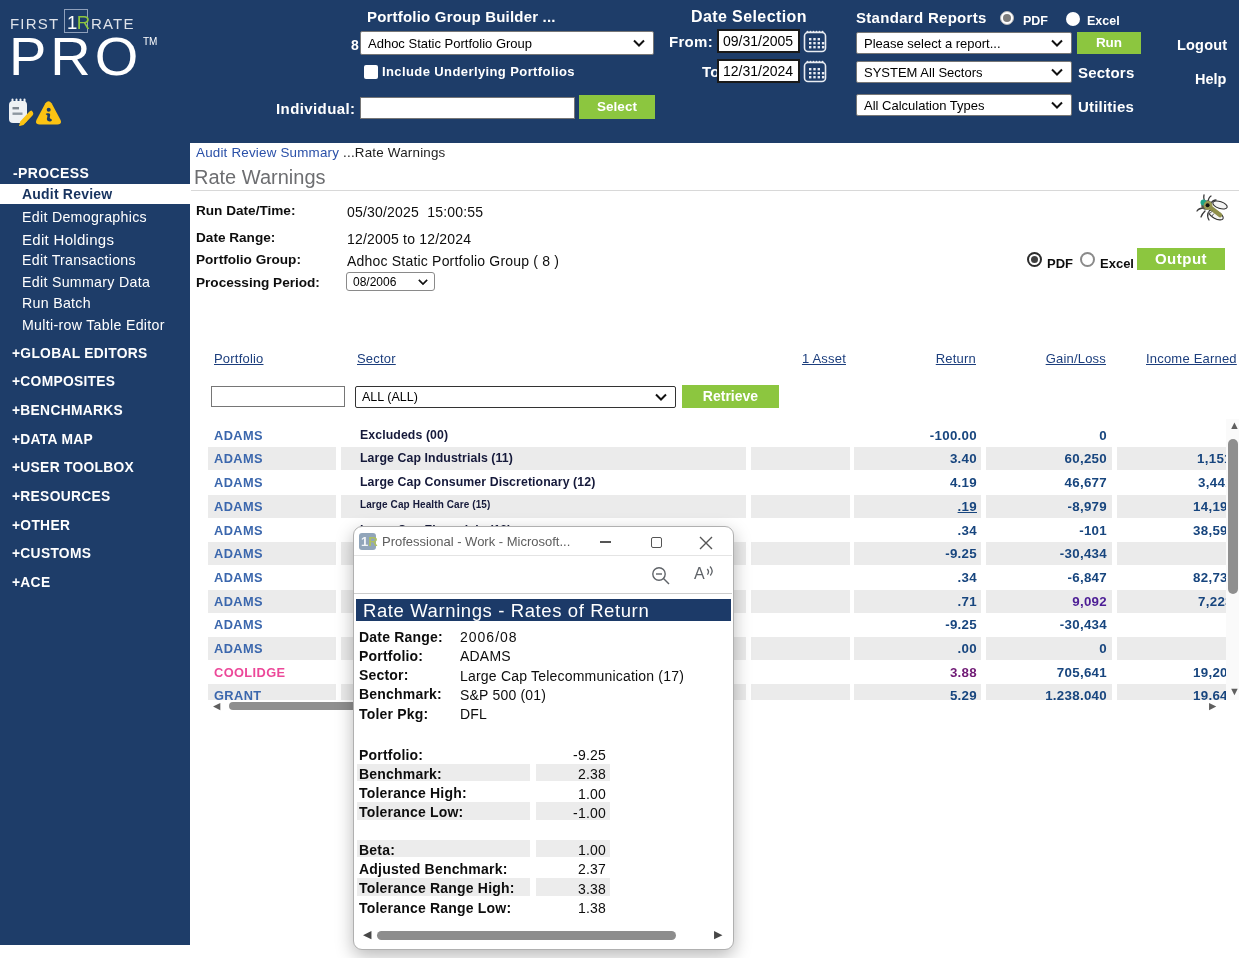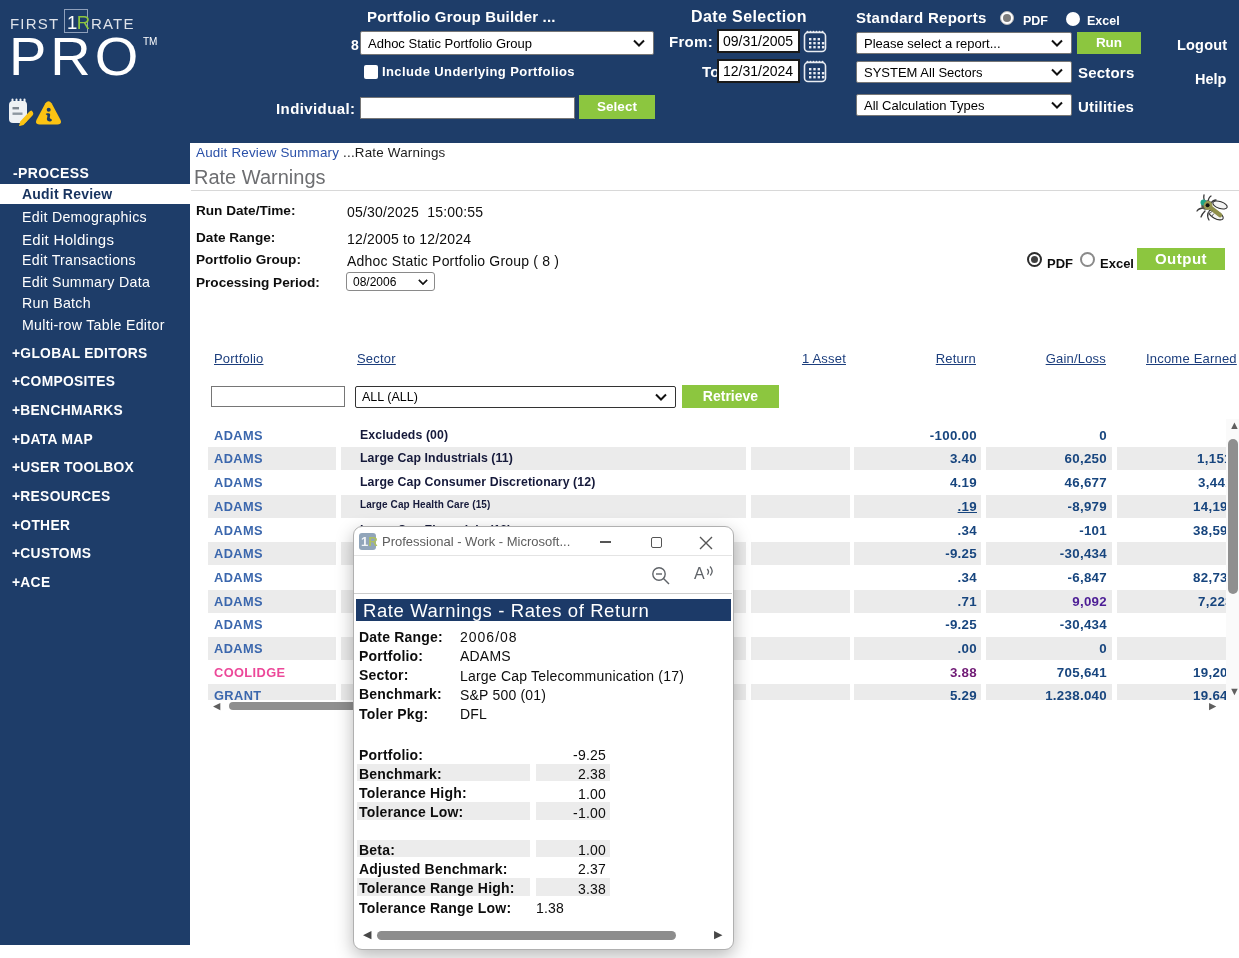--- a/index.html
+++ b/index.html
@@ -379,17 +379,17 @@
 <div class="abs" style="left:536px; top:839.6px; width:74px; height:17.5px; background:#ececec;"></div>
 <div class="abs b" style="left:359px; top:841.6px; font-size:14px; letter-spacing:0.2px; color:#0d0d0d;">Beta:</div>
 <div class="abs" style="left:536px; top:842.1px; width:70px; text-align:right; font-size:14px; letter-spacing:0.2px; color:#0d0d0d;">1.00</div>
 <div class="abs b" style="left:359px; top:860.9px; font-size:14px; letter-spacing:0.2px; color:#0d0d0d;">Adjusted Benchmark:</div>
 <div class="abs" style="left:536px; top:861.4px; width:70px; text-align:right; font-size:14px; letter-spacing:0.2px; color:#0d0d0d;">2.37</div>
 <div class="abs" style="left:357px; top:878.2px; width:173px; height:17.5px; background:#ececec;"></div>
 <div class="abs" style="left:536px; top:878.2px; width:74px; height:17.5px; background:#ececec;"></div>
 <div class="abs b" style="left:359px; top:880.2px; font-size:14px; letter-spacing:0.2px; color:#0d0d0d;">Tolerance Range High:</div>
 <div class="abs" style="left:536px; top:880.7px; width:70px; text-align:right; font-size:14px; letter-spacing:0.2px; color:#0d0d0d;">3.38</div>
 <div class="abs b" style="left:359px; top:899.5px; font-size:14px; letter-spacing:0.2px; color:#0d0d0d;">Tolerance Range Low:</div>
-<div class="abs" style="left:536px; top:900.0px; width:70px; font-size:14px; letter-spacing:0.2px; color:#0d0d0d;">1.38</div>
+<div class="abs" style="left:536px; top:900.0px; width:70px; text-align:right; font-size:14px; letter-spacing:0.2px; color:#0d0d0d;">1.38</div>
 
 <div class="abs" style="left:363px; top:928px; font-size:11px; color:#474747;">◀</div>
 <div class="abs" style="left:377px; top:931px; width:299px; height:9px; background:#8d8d8d; border-radius:4.5px;"></div>
 <div class="abs" style="left:714px; top:928px; font-size:11px; color:#474747;">▶</div>
 
 </body></html>

